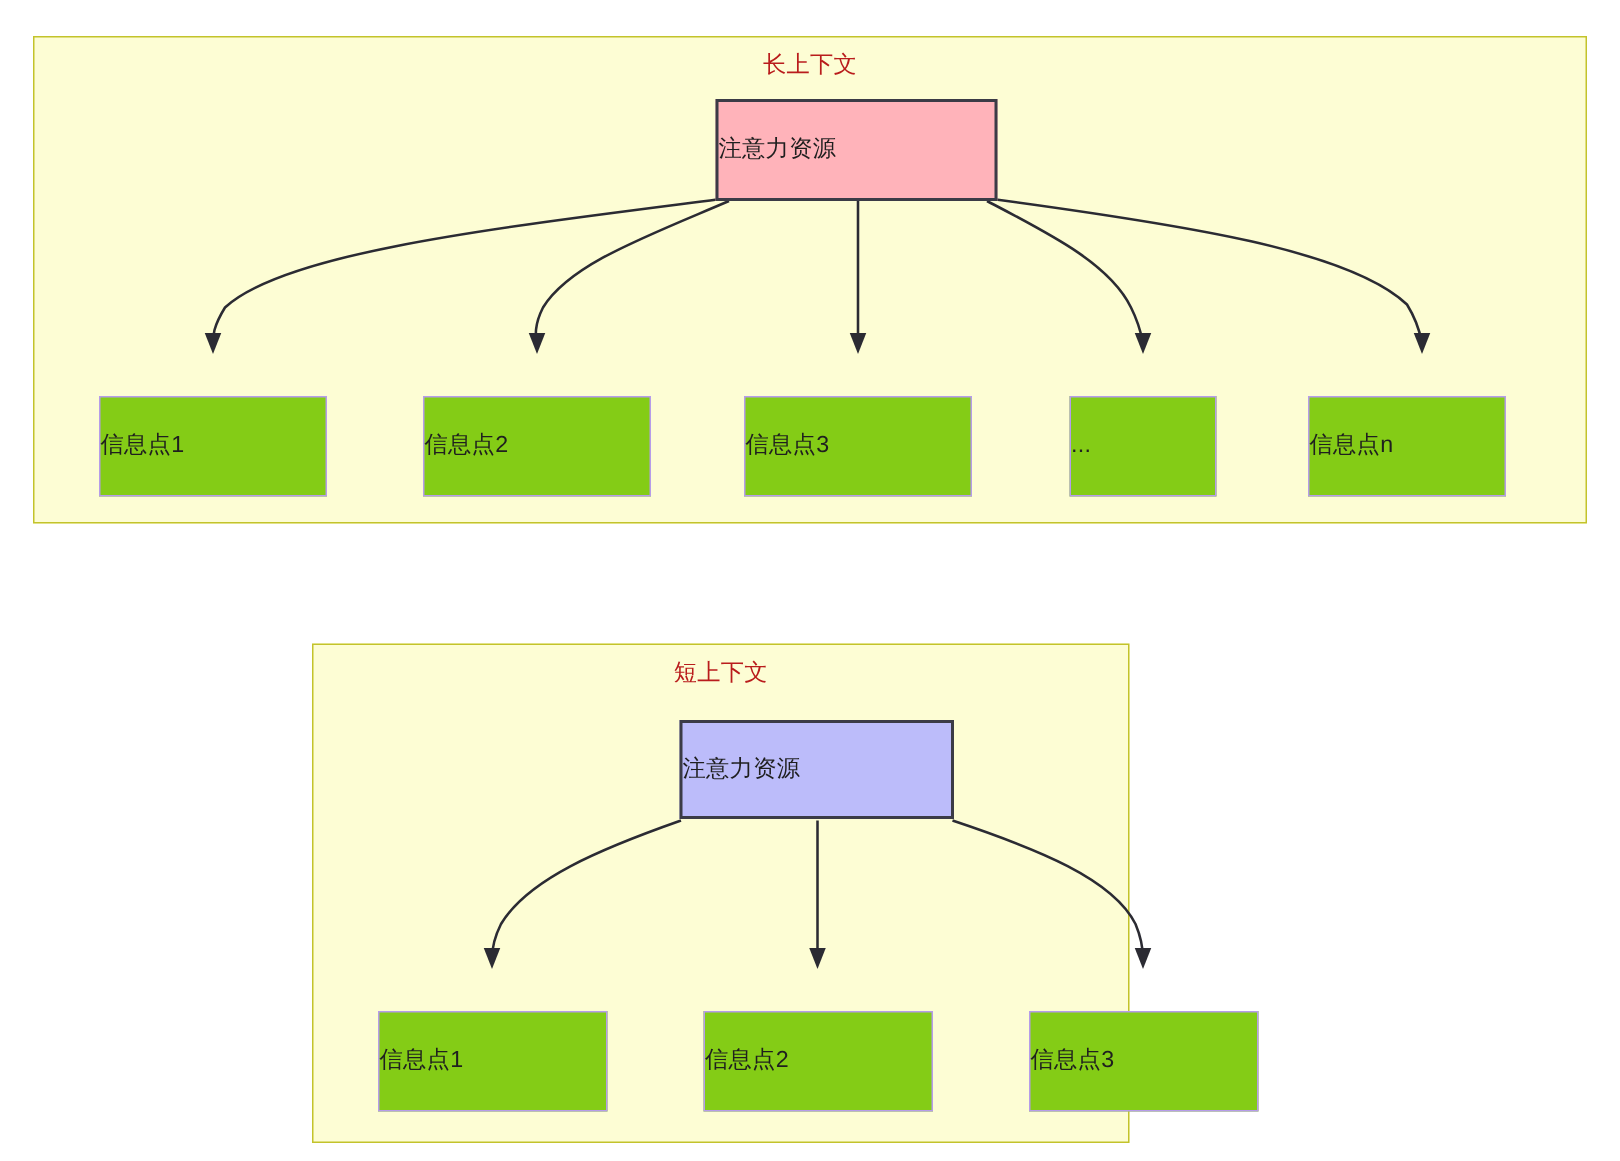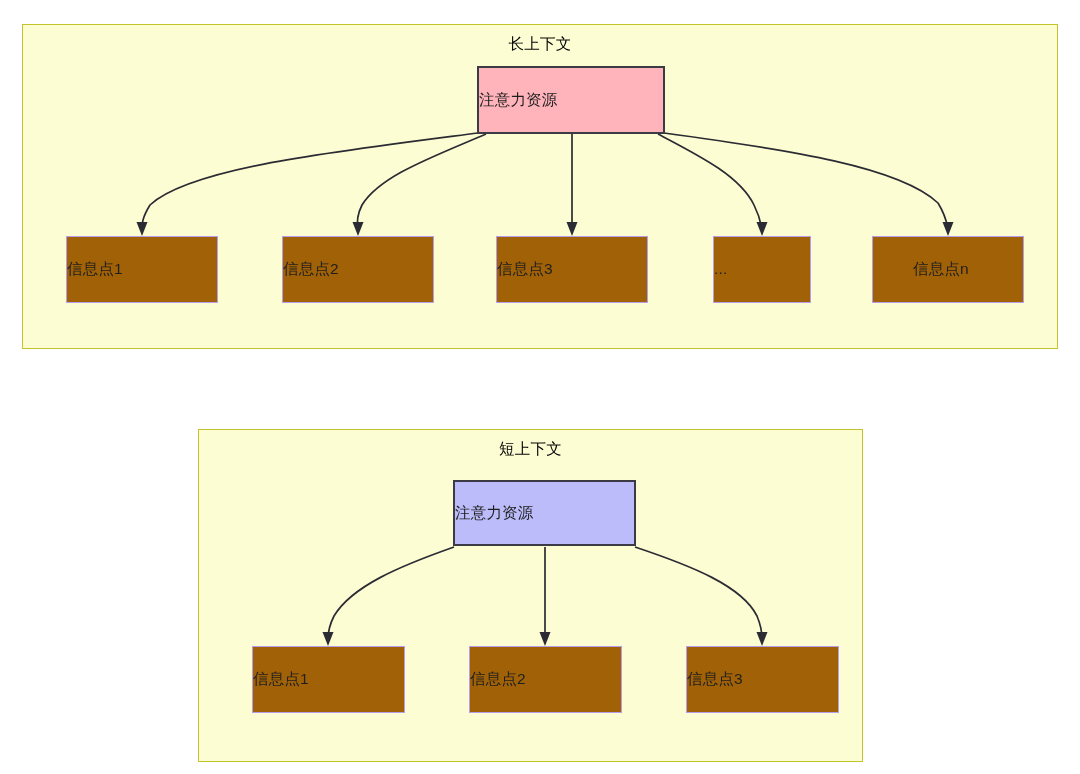--- a/index.html
+++ b/index.html
@@ -28,35 +28,35 @@
     border: 1.6px solid #c3c32b;
     box-sizing: border-box;
   }
   #panel-long {
     left: 22px;
     top: 24px;
     width: 1036px;
     height: 325px;
   }
   #panel-short {
-    left: 198px;
+    left: 208px;
     top: 429px;
-    width: 665px;
+    width: 545px;
     height: 333px;
     padding-left: 40px;
   }
   .panel-title {
     position: absolute;
     width: 100%;
     text-align: center;
     top: 9px;
     left: 0;
     font-size: 15.5px;
     line-height: 20px;
-    color: #000000;
+    color: #b91c1c;
     letter-spacing: 0.2px;
   }
   .node {
     position: absolute;
     box-sizing: border-box;
     display: flex;
     align-items: center;
     justify-content: flex-start;
     font-size: 15.5px;
     line-height: 1.2;
@@ -65,22 +65,23 @@
   }
   .node-attention-long {
     background: #ffb3ba;
     border: 2.2px solid #3b3b46;
   }
   .node-attention-short {
     background: #bcbcfa;
     border: 2.2px solid #3b3b46;
   }
   .node-info {
-    background: #a16207;
+    background: #84cc16;
     border: 1.6px solid #b69cea;
+    margin-top: 28px;
   }
   svg.edges {
     position: absolute;
     left: 0;
     top: 0;
     width: 1080px;
     height: 774px;
     pointer-events: none;
     overflow: visible;
   }
@@ -146,21 +147,21 @@
   </div>
 
   <div class="node node-info" style="left:496px; top:236px; width:152px; height:67px;">
     <span>信息点3</span>
   </div>
 
   <div class="node node-info" style="left:713px; top:236px; width:98px; height:67px;">
     <span>...</span>
   </div>
 
-  <div class="node node-info" style="left:872px; top:236px; width:152px; height:67px;padding-left:40px;">
+  <div class="node node-info" style="left:872px; top:236px; width:132px; height:67px;">
     <span>信息点n</span>
   </div>
 
   <div class="node node-attention-short" style="left:453px; top:480px; width:183px; height:66px;">
     <span>注意力资源</span>
   </div>
 
   <div class="node node-info" style="left:252px; top:646px; width:153px; height:67px;">
     <span>信息点1</span>
   </div>

